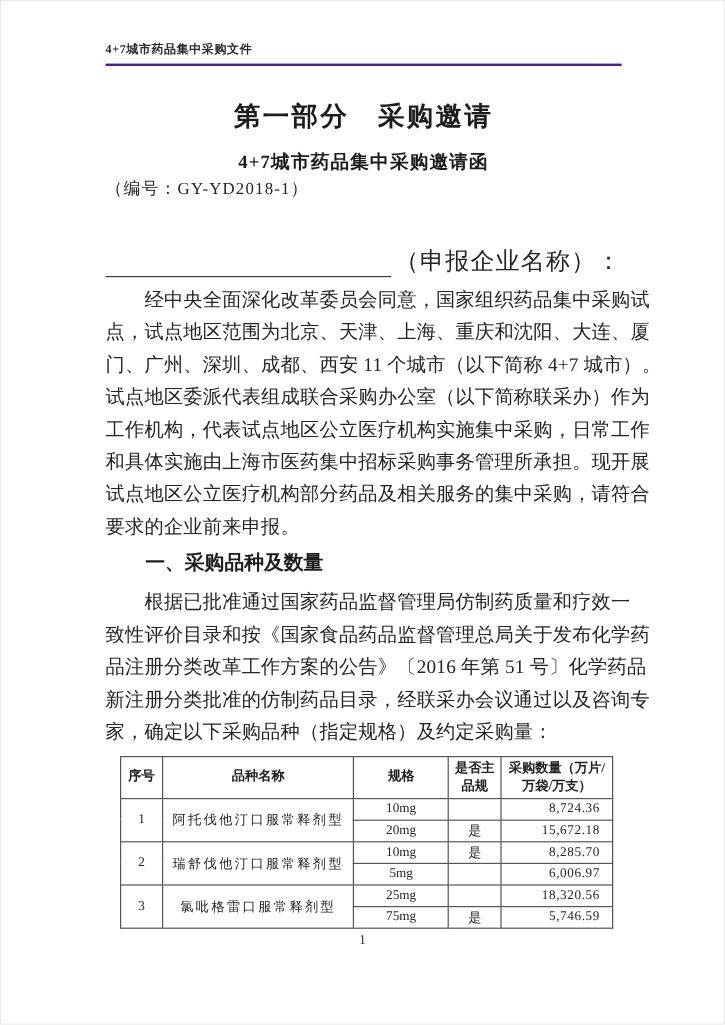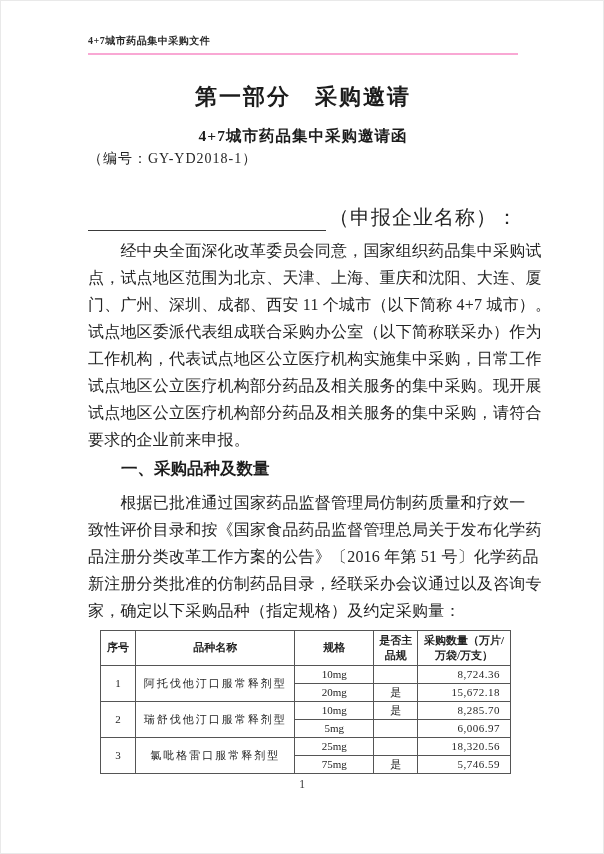--- a/index.html
+++ b/index.html
@@ -15,21 +15,21 @@
   }
   .content {
     position:absolute;
     left:88px; top:34px;
     width:430px;
   }
   .header-note {
     font-size:10px; font-weight:bold; letter-spacing:0.5px;
     color:#2a2a2a;
     padding-bottom:5px;
-    border-bottom:2px solid #f9a8d4;
+    border-bottom:2px solid #4c1d95;
   }
   .doc-title {
     margin-top:26px;
     text-align:center;
     font-size:22px; font-weight:bold;
     letter-spacing:2px;
     line-height:32px;
     color:#1c1c1c;
   }
   .doc-subtitle {
@@ -131,21 +131,21 @@
       <span class="applicant-blank"></span>
       <span class="applicant-label">（申报企业名称）：</span>
     </div>
 
     <div class="para">
         <div class="body-line">　　经中央全面深化改革委员会同意，国家组织药品集中采购试</div>
         <div class="body-line">点，试点地区范围为北京、天津、上海、重庆和沈阳、大连、厦</div>
         <div class="body-line">门、广州、深圳、成都、西安 11 个城市（以下简称 4+7 城市）。</div>
         <div class="body-line">试点地区委派代表组成联合采购办公室（以下简称联采办）作为</div>
         <div class="body-line">工作机构，代表试点地区公立医疗机构实施集中采购，日常工作</div>
-        <div class="body-line">试点地区公立医疗机构部分药品及相关服务的集中采购。现开展</div>
+        <div class="body-line">和具体实施由上海市医药集中招标采购事务管理所承担。现开展</div>
         <div class="body-line">试点地区公立医疗机构部分药品及相关服务的集中采购，请符合</div>
         <div class="body-line para-end">要求的企业前来申报。</div>
       </div>
 
     <div class="section-heading">一、采购品种及数量</div>
 
     <div class="para">
         <div class="body-line">　　根据已批准通过国家药品监督管理局仿制药质量和疗效一</div>
         <div class="body-line">致性评价目录和按《国家食品药品监督管理总局关于发布化学药</div>
         <div class="body-line">品注册分类改革工作方案的公告》〔2016 年第 51 号〕化学药品</div>

